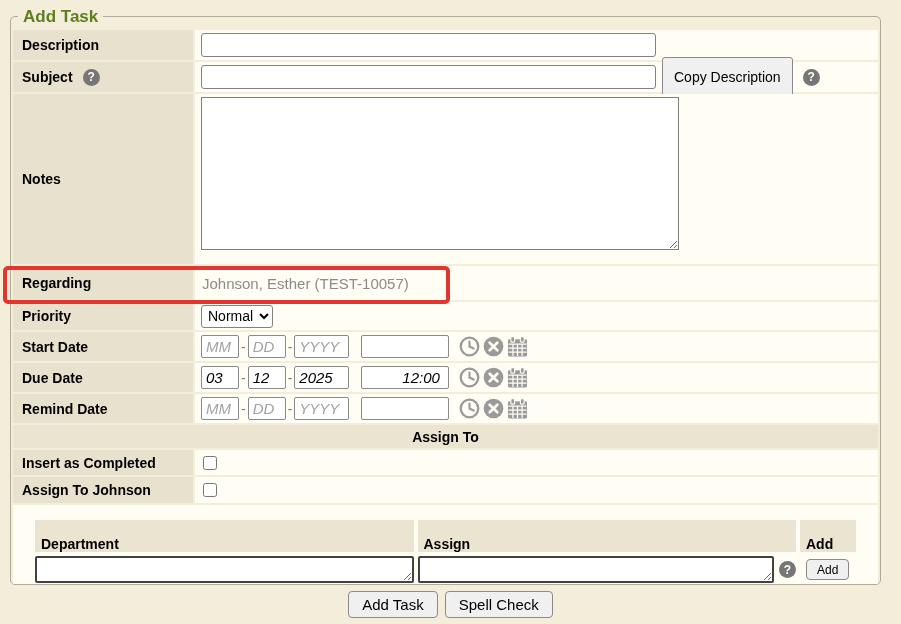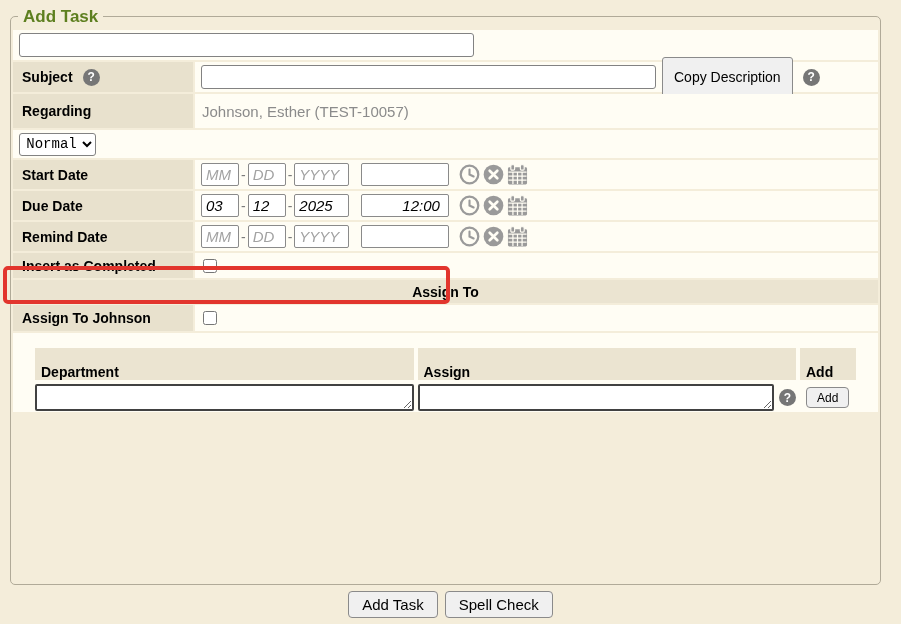--- a/index.html
+++ b/index.html
@@ -37,22 +37,22 @@
   }
   .w455{width:455px;}
   textarea.notes{
     width:478px;height:153px;box-sizing:border-box;margin-top:1px;
     border:1px solid #7e7e7e;background:#fff;resize:both;
     font-family:"Liberation Sans",sans-serif;font-size:14px;
   }
   .ccell-top{align-items:flex-start;}
   .muted-value{color:#8b8b8b;font-size:15px;padding-left:1px;}
   select.priority{
-    font-family:Liberation Mono, monospace;font-size:14px;height:23px;
-    border:1px solid #828282;border-radius:3px;background:#fff;padding:0 2px;text-align:center;
+    font-family:Liberation Sans, sans-serif;font-size:14px;height:23px;
+    border:1px solid #828282;border-radius:3px;background:#fff;padding:0 2px;
   }
   .dinp{
     box-sizing:border-box;height:23px;border:1px solid #8a8a8a;border-radius:2px;
     font-family:"Liberation Sans",sans-serif;font-size:15px;padding:0 4px;background:#fff;color:#000;font-style:italic;
   }
   .dinp::placeholder{color:#a2a2a2;opacity:1;}
   .d2{width:38px}.d4{width:55px}
   .dtime{width:88px;margin-left:12px;padding-left:40px;}
   .sep{color:#7c7c7c;margin:0 2px;font-size:14px;}
   .icons{display:flex;align-items:center;gap:3px;margin-left:10px;color:#9a9a9a;}
@@ -98,48 +98,62 @@
     pointer-events:none;z-index:10;
   }
 </style>
 </head>
 <body>
 
 <fieldset class="add-task">
   <legend class="form-title">Add Task</legend>
 
   <div class="row h30">
+    <div class="lcell">
+      <span>Description</span>
+    </div>
     <div class="ccell">
       <input type="text" class="txt w455" value="" style="">
     </div>
   </div>
 
   <div class="row h30">
     <div class="lcell">
       <span>Subject</span>
       <span class="help-icon">?</span>
     </div>
     <div class="ccell">
       <input type="text" class="txt w455" value="" style="">
       <button class="btn copy-btn">Copy Description</button>
       <span class="help-icon">?</span>
     </div>
   </div>
 
+  <div class="row h170">
+    <div class="lcell">
+      <span>Notes</span>
+    </div>
+    <div class="ccell ccell-top">
+      <textarea class="notes" style=""></textarea>
+    </div>
+  </div>
 
   <div class="row h34">
     <div class="lcell">
       <span>Regarding</span>
     </div>
     <div class="ccell">
       <span class="muted-value">Johnson, Esther (TEST-10057)</span>
     </div>
   </div>
 
   <div class="row h28">
+    <div class="lcell">
+      <span>Priority</span>
+    </div>
     <div class="ccell">
       <select class="priority">
         <option selected="">Normal</option>
       </select>
     </div>
   </div>
 
   <div class="row h29">
     <div class="lcell">
       <span>Start Date</span>
@@ -223,31 +237,31 @@
         <svg width="21" height="21" viewBox="0 0 22 22">
             <rect x="1" y="3.5" width="20" height="18" rx="1.5" fill="currentColor"></rect>
             <rect x="4" y="0.8" width="4" height="5.6" rx="1.2" fill="currentColor" stroke="#fffdf4" stroke-width="1.2"></rect>
             <rect x="14" y="0.8" width="4" height="5.6" rx="1.2" fill="currentColor" stroke="#fffdf4" stroke-width="1.2"></rect>
             <path d="M1.5 8.6h19M1.5 12.8h19M1.5 17h19M6.2 8.6v12.4M11 8.6v12.4M15.8 8.6v12.4" stroke="#fffdf4" stroke-width="1.3" fill="none"></path>
           </svg>
       </span>
     </div>
   </div>
 
-  <div class="row h25">
-    <div class="lcell">
-      <span>Insert as Completed</span>
-    </div>
-    <div class="ccell">
-      <input type="checkbox" class="chk" style="">
-    </div>
-  </div>
-
   <div class="row h23">
     <div class="assign-header">Assign To</div>
+  </div>
+
+  <div class="row h25">
+    <div class="lcell">
+      <span>Insert as Completed</span>
+    </div>
+    <div class="ccell">
+      <input type="checkbox" class="chk" style="">
+    </div>
   </div>
 
   <div class="row h26">
     <div class="lcell">
       <span>Assign To Johnson</span>
     </div>
     <div class="ccell">
       <input type="checkbox" class="chk" style="">
     </div>
   </div>

